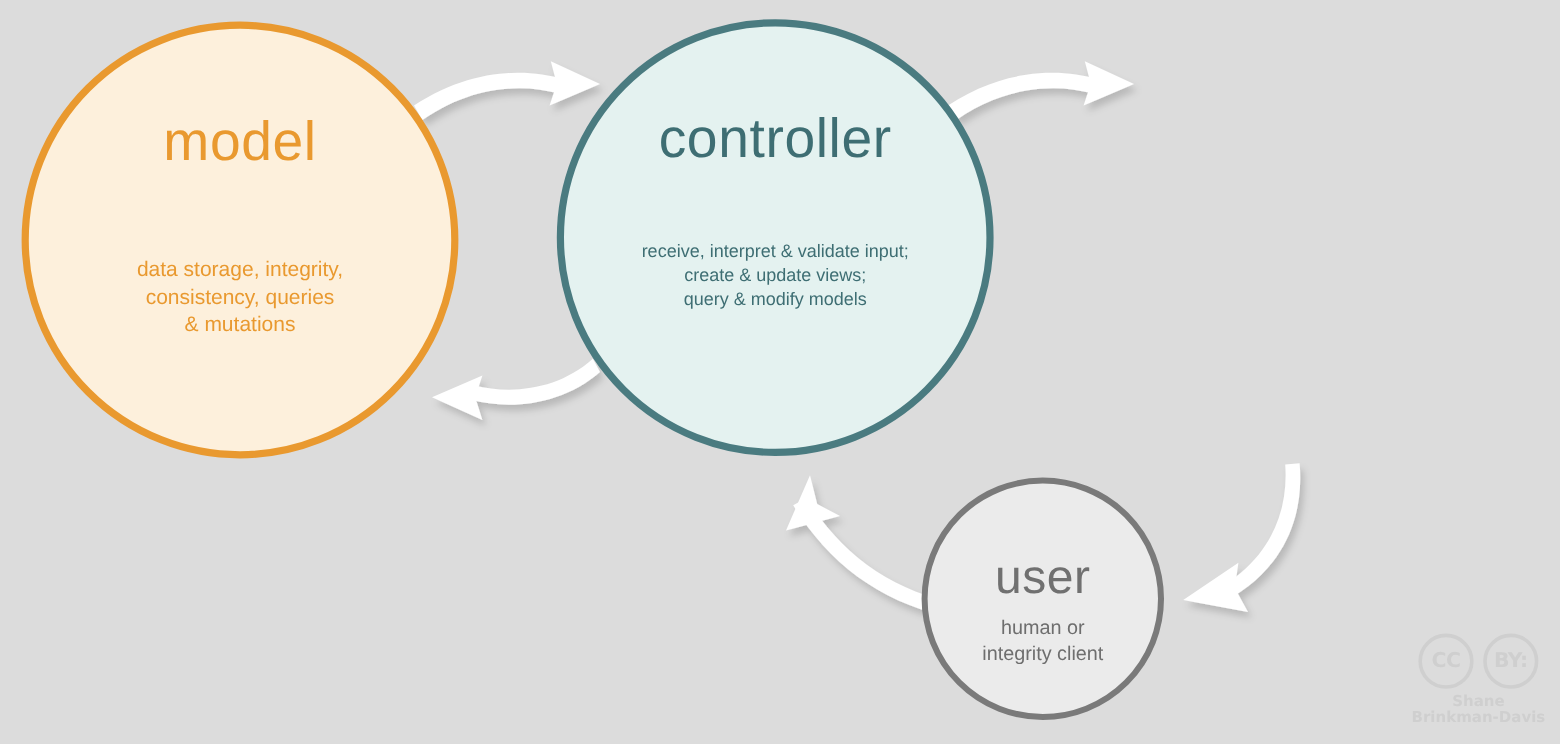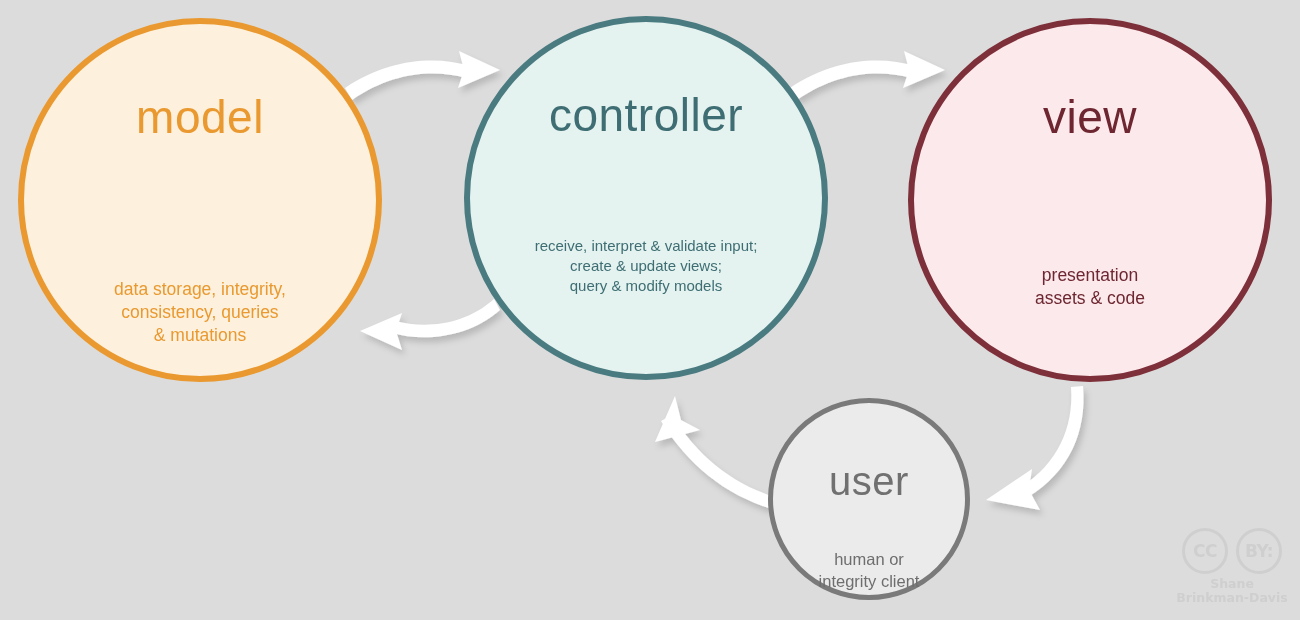--- a/index.html
+++ b/index.html
@@ -27,21 +27,20 @@
     height: 620px;
   }
   .node {
     position: absolute;
     border-radius: 50%;
     box-sizing: border-box;
     display: flex;
     flex-direction: column;
     align-items: center;
     text-align: center;
-    gap: 36px;
   }
   .node-title {
     font-weight: 400;
     letter-spacing: 0.5px;
     line-height: 1;
     white-space: nowrap;
   }
   .node-desc {
     font-weight: 400;
     line-height: 1.32;
@@ -58,21 +57,21 @@
     border: 6px solid #e9992f;
   }
   #node-model .node-title {
     color: #e9992f;
     font-size: 46px;
     margin-top: 70px;
   }
   #node-model .node-desc {
     color: #e9992f;
     font-size: 17.5px;
-    margin-top: 102px;
+    margin-top: 73px;
   }
 
   
   #node-controller {
     left: 464px;
     top: 16px;
     width: 364px;
     height: 364px;
     background: #e4f2f0;
     border: 6px solid #4a7b80;
@@ -217,25 +216,20 @@
 &amp; mutations</span>
   </div>
 
   <div class="node" id="node-controller">
     <span class="node-title">controller</span>
     <span class="node-desc">receive, interpret &amp; validate input;
 create &amp; update views;
 query &amp; modify models</span>
   </div>
 
-  <div class="node" id="node-view">
-    <span class="node-title">view</span>
-    <span class="node-desc">presentation
-assets &amp; code</span>
-  </div>
 
   <div class="node" id="node-user">
     <span class="node-title">user</span>
     <span class="node-desc">human or
 integrity client</span>
   </div>
 
   <div id="license-badge">
     <div class="cc-marks">
       <span class="cc-mark">CC</span>

